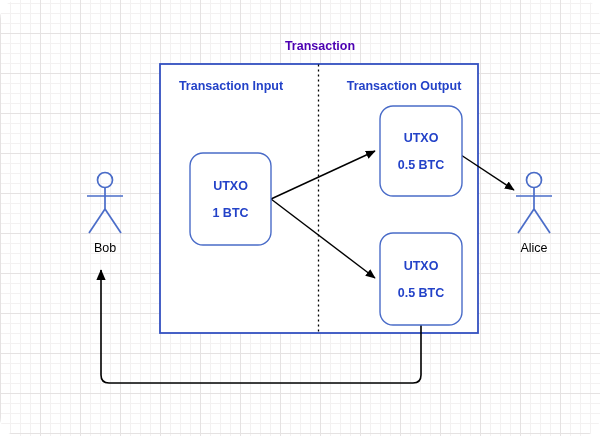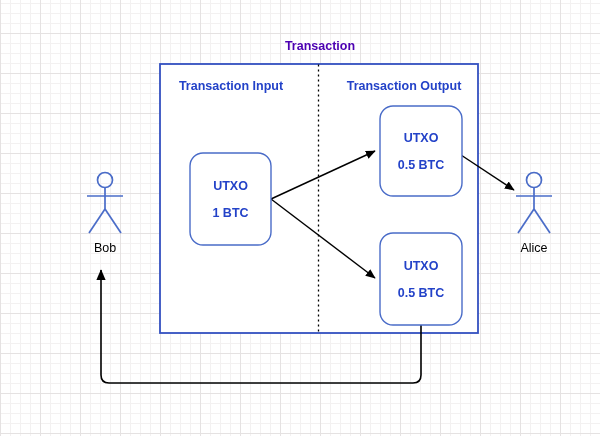--- a/index.html
+++ b/index.html
@@ -7,20 +7,21 @@
   .canvas{
     position:relative;width:600px;height:436px;
     background-color:#ffffff;
     background-image:
       linear-gradient(#e5e2e2 1px, transparent 1px),
       linear-gradient(90deg, #e5e2e2 1px, transparent 1px),
       linear-gradient(#f3f1f1 1px, transparent 1px),
       linear-gradient(90deg, #f3f1f1 1px, transparent 1px);
     background-size:40px 40px, 40px 40px, 10px 10px, 10px 10px;
     background-position:0 33px, 0 0, 0 3px, 0 0;
+    border-radius:19px;
   }
   svg{position:absolute;left:0;top:0;}
   text{font-family:"Liberation Sans",sans-serif;}
   .title-text{font-size:12.5px;font-weight:bold;fill:#4c00b2;}
   .section-text{font-size:12.5px;font-weight:bold;fill:#2342c8;}
   .node-text{font-size:12.5px;font-weight:bold;fill:#2342c8;}
   .actor-text{font-size:12.5px;fill:#000000;}
   .container-rect{fill:#ffffff;stroke:#3350c0;stroke-width:1.8;}
   .node-rect{fill:#ffffff;stroke:#4a6cc8;stroke-width:1.4;}
   .divider{stroke:#000000;stroke-width:1.3;stroke-dasharray:2 3;}

